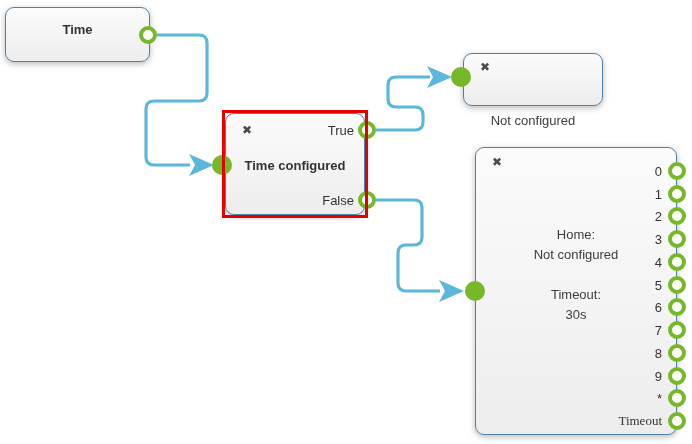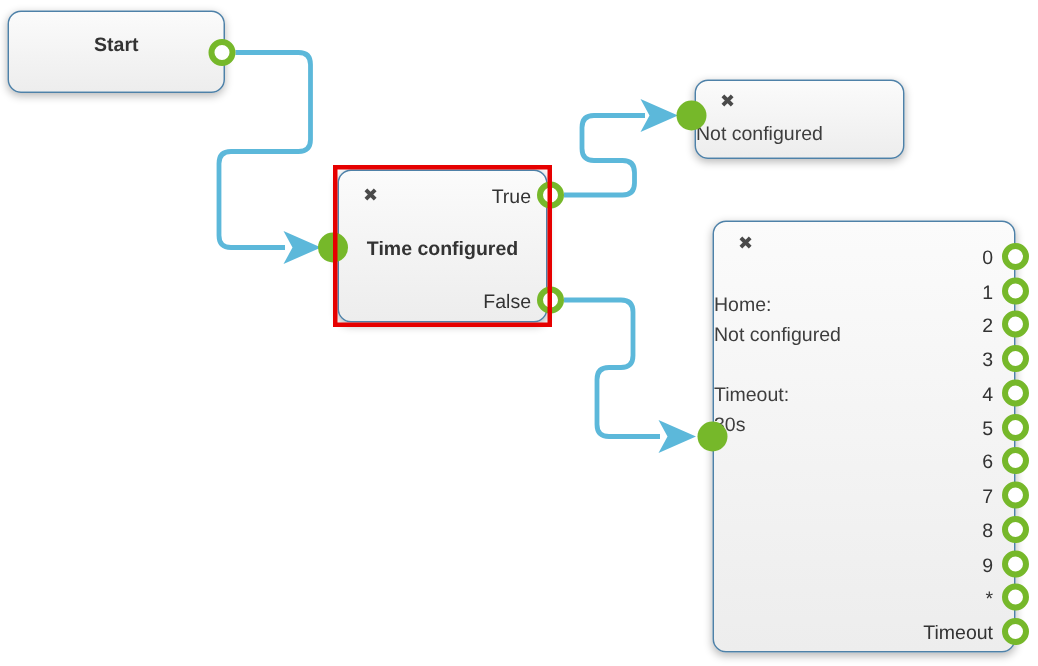--- a/index.html
+++ b/index.html
@@ -32,21 +32,21 @@
     cursor:pointer;user-select:none;
   }
   .port{position:absolute;z-index:4;border-radius:50%;box-sizing:border-box;}
   .ring{width:18px;height:18px;border:4px solid var(--green);background:#ffffff;}
   .dot{width:20px;height:20px;background:var(--green);}
   .selection{
     position:absolute;z-index:6;box-sizing:border-box;
     border:3px solid var(--red);pointer-events:none;
   }
   .out-label{position:absolute;text-align:right;color:var(--text);}
-  .body-text{position:absolute;color:#3d3d3d;line-height:20px;white-space:pre-line;}
+  .body-text{position:absolute;text-align:center;color:#3d3d3d;line-height:20px;white-space:pre-line;margin-top:32px;}
   .menu-port-row{
     position:absolute;left:540px;width:146px;height:20px;
     display:flex;align-items:center;justify-content:flex-end;gap:6px;z-index:4;
   }
   .menu-port-label{color:var(--text);}
   .menu-port-row .port{position:static;flex:0 0 auto;}
 </style>
 </head>
 <body>
 
@@ -55,21 +55,21 @@
   <svg id="wires" viewBox="0 0 692 444" xmlns="http://www.w3.org/2000/svg">
     <path class="wire" d="M157 35 H199 Q207 35 207 43 V93 Q207 101 199 101 H154 Q146 101 146 109 V157 Q146 165 154 165 H190"></path>
     <polygon class="arrow" points="214,165 189,154 195,165 189,176"></polygon>
     <path class="wire" d="M376 130 H415 Q423 130 423 122 V115 Q423 107 415 107 H396 Q388 107 388 99 V85 Q388 77 396 77 H430"></path>
     <polygon class="arrow" points="452,77 427,66 433,77 427,88"></polygon>
     <path class="wire" d="M376 200 H414 Q422 200 422 208 V237 Q422 245 414 245 H406 Q398 245 398 253 V283 Q398 291 406 291 H440"></path>
     <polygon class="arrow" points="464,291 439,280 445,291 439,302"></polygon>
   </svg>
 
   <div class="node" style="left:5px;top:7px;width:145px;height:55px;">
-    <div class="node-title" style="padding-top:14px;">Start</div>
+    <div class="node-title" style="padding-top:14px;">Time</div>
   </div>
   <span class="port ring" style="left:139px;top:26px;"></span>
 
   <div class="node" style="left:225px;top:113px;width:140px;height:102px;">
     <span class="close-btn" style="left:14px;top:9px;">✖</span>
     <div class="out-label" style="left:246px;top:122px;width:108px;position:fixed;"></div>
     <div class="node-title" style="position:absolute;left:0;right:0;top:44px;">Time configured</div>
   </div>
   <div class="out-label" style="left:250px;top:123px;width:104px;z-index:3;">True</div>
   <div class="out-label" style="left:250px;top:193px;width:104px;z-index:3;">False</div>
@@ -130,20 +130,20 @@
         <span class="port ring"></span>
       </div>
       <div class="menu-port-row" style="top: 366px;">
         <span class="menu-port-label">9</span>
         <span class="port ring"></span>
       </div>
       <div class="menu-port-row" style="top: 388px;">
         <span class="menu-port-label">*</span>
         <span class="port ring"></span>
       </div>
-      <div class="menu-port-row" style="top: 411px;">
+      <div class="menu-port-row" style="top: 411px; font-family: Liberation Serif, serif;">
         <span class="menu-port-label">Timeout</span>
         <span class="port ring"></span>
       </div>
     </div>
   <span class="port dot" style="left:465px;top:281px;"></span>
 
 </div>
 
 </body></html>

